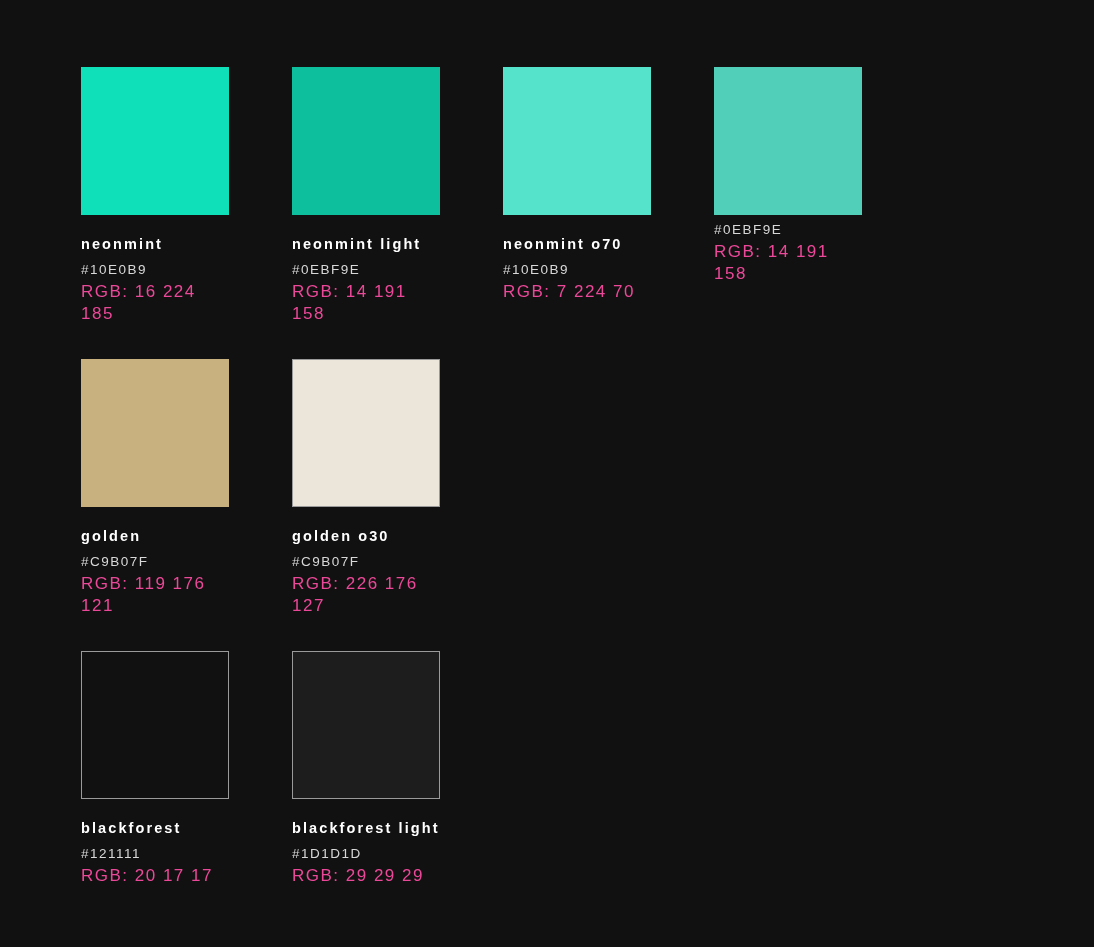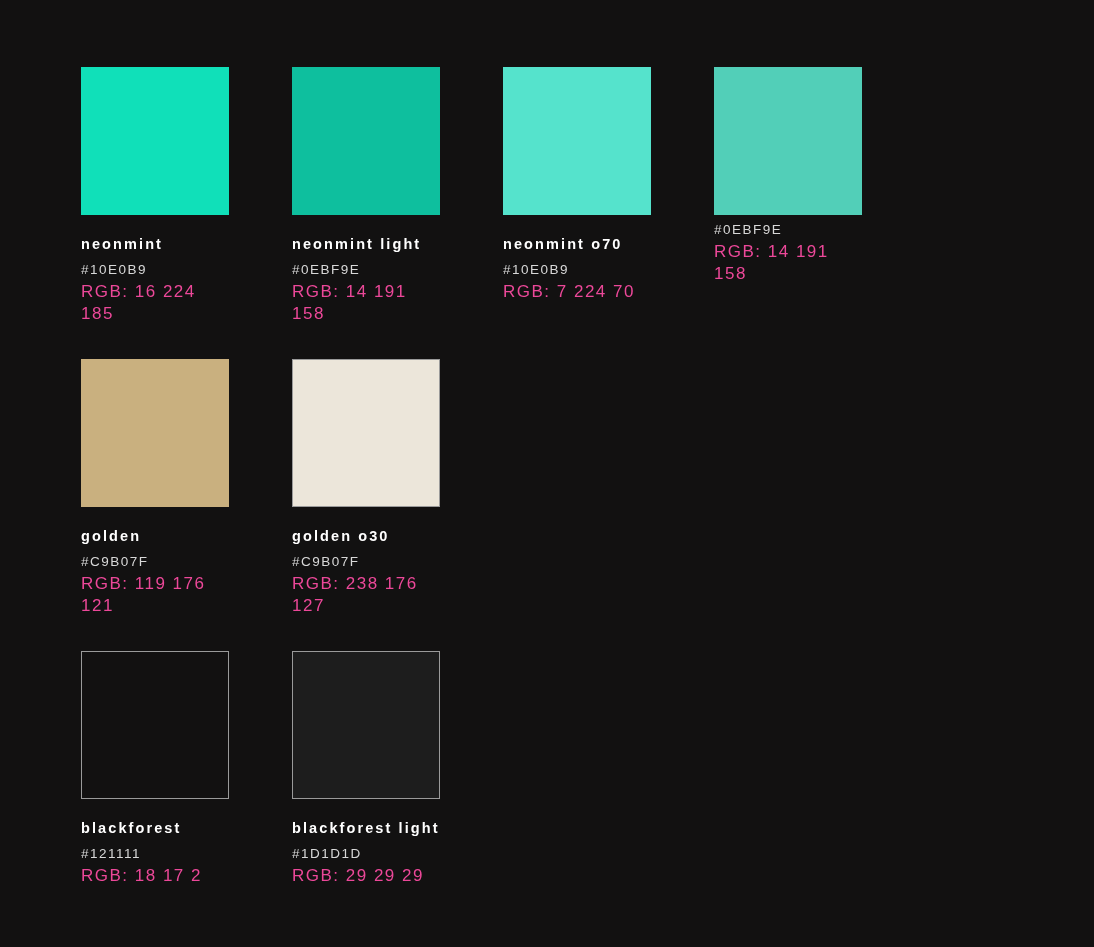--- a/index.html
+++ b/index.html
@@ -104,29 +104,29 @@
       <div class="swatch-cell">
         <div class="swatch-chip" style="background: rgb(201, 176, 127);"></div>
         <div class="swatch-name">golden</div>
         <div class="swatch-hex">#C9B07F</div>
         <div class="swatch-rgb">RGB: 119 176 121</div>
       </div>
       <div class="swatch-cell">
         <div class="swatch-chip bordered" style="background: rgb(236, 230, 218);"></div>
         <div class="swatch-name">golden o30</div>
         <div class="swatch-hex">#C9B07F</div>
-        <div class="swatch-rgb">RGB: 238 176 127</div>
+        <div class="swatch-rgb">RGB: 226 176 127</div>
       </div>
     </div>
     <div class="swatch-row">
       <div class="swatch-cell">
         <div class="swatch-chip bordered" style="background: rgb(18, 17, 17);"></div>
         <div class="swatch-name">blackforest</div>
         <div class="swatch-hex">#121111</div>
-        <div class="swatch-rgb">RGB: 18 17 2</div>
+        <div class="swatch-rgb">RGB: 20 17 17</div>
       </div>
       <div class="swatch-cell">
         <div class="swatch-chip bordered" style="background: rgb(29, 29, 29);"></div>
         <div class="swatch-name">blackforest light</div>
         <div class="swatch-hex">#1D1D1D</div>
         <div class="swatch-rgb">RGB: 29 29 29</div>
       </div>
     </div>
   </div>
 

